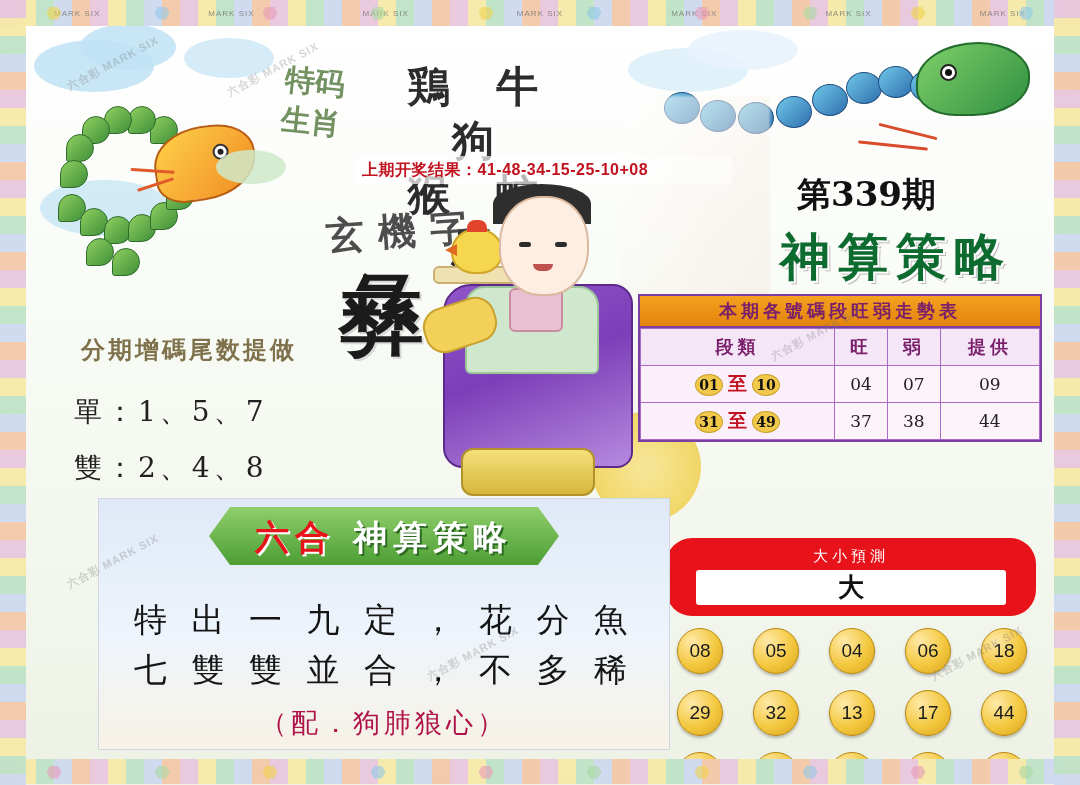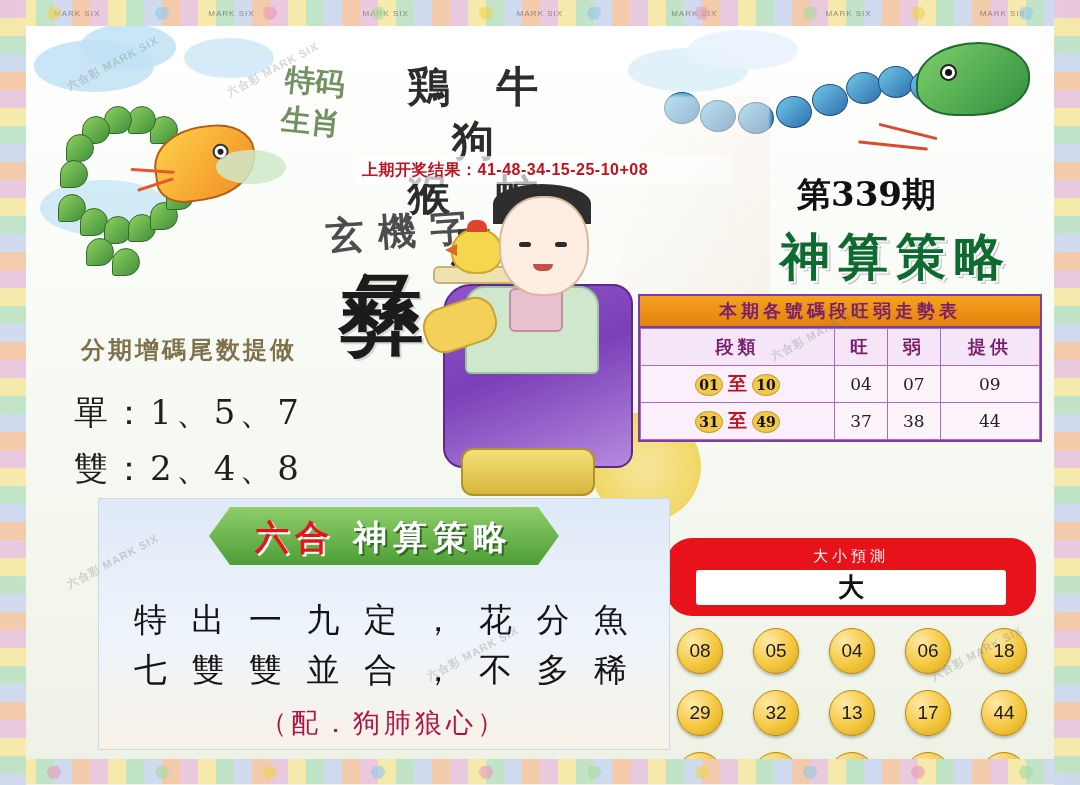--- a/index.html
+++ b/index.html
@@ -196,21 +196,21 @@
   
   .fenqi{
     position:absolute;left:55px;top:308px;
     font-family:"DejaVu Serif", serif;
     font-size:24px;font-weight:bold;color:#6b5a2e;letter-spacing:3px;
     opacity:.85;
   }
   .odd-even{
     position:absolute;left:48px;top:358px;
     font-family:"DejaVu Serif", serif;
-    font-size:34px;color:#1f1f1f;line-height:56px;letter-spacing:4px;
+    font-size:28px;color:#1f1f1f;line-height:56px;letter-spacing:4px;
   }
 
   
   .period-badge{
     position:absolute;right:118px;top:146px;
     font-family:"DejaVu Serif", serif;
     font-size:34px;font-weight:bold;color:#111;
   }
   .shensuan{
     position:absolute;right:42px;top:198px;

